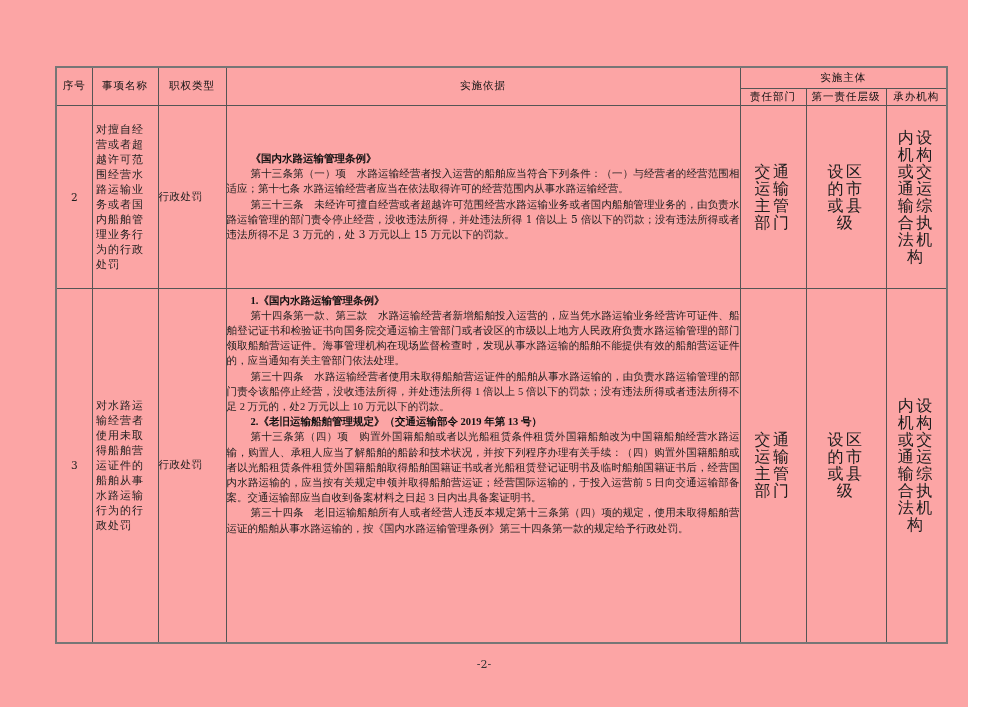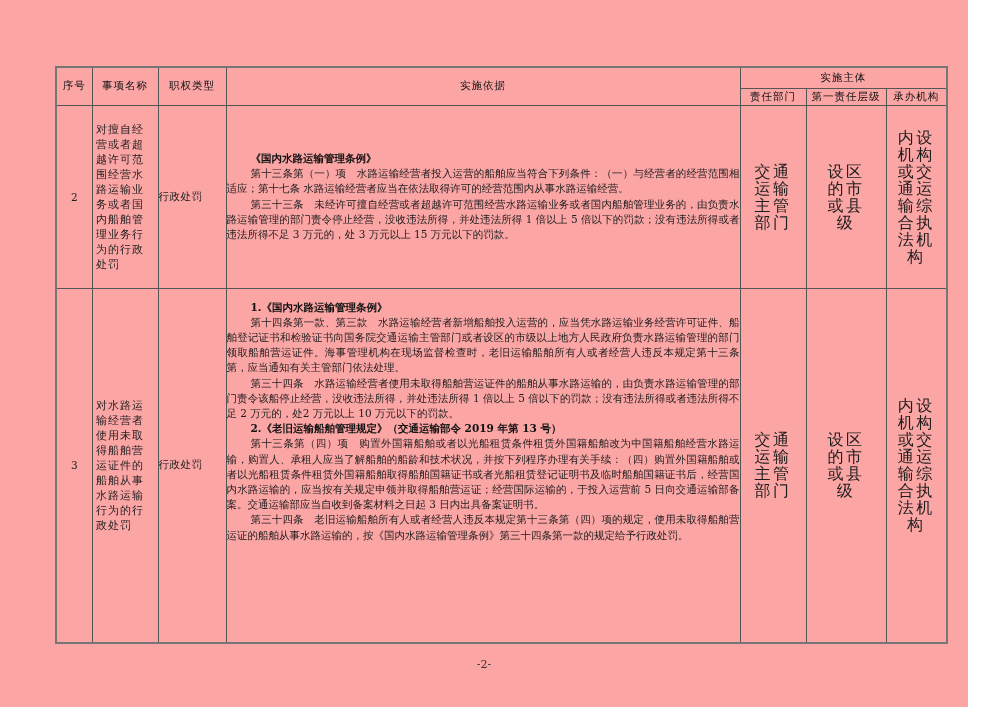--- a/index.html
+++ b/index.html
@@ -44,21 +44,21 @@
     letter-spacing: 1px;
     line-height: 15px;
     font-size: 11px;
   }
   td.power-cell { letter-spacing: 0.5px; margin-left: 37px; }
   td.basis-cell {
     vertical-align: middle;
     padding: 3px 7px 3px 5px;
     margin-left: 20px;
   }
-  td.basis-cell.top { vertical-align: top; padding-top: 11px; }
+  td.basis-cell.top { vertical-align: top; padding-top: 4px; font-family: Liberation Serif, serif; }
   td.basis-cell p {
     margin: 0;
     text-align: justify;
     text-indent: 24px;
     line-height: 15.2px;
     font-size: 10.5px;
   }
   td.basis-cell p.law-title { font-weight: bold; color: #111; }
   td.subject-cell { text-align: center; }
   .subject-text {
@@ -131,21 +131,21 @@
     </tr>
 
     <tr style="height:355px">
       <td class="seq-cell">3</td>
       <td class="item-cell">
         <div class="item-text">对水路运输经营者使用未取得船舶营运证件的船舶从事水路运输行为的行政处罚</div>
       </td>
       <td class="power-cell">行政处罚</td>
       <td class="basis-cell top">
         <p class="law-title">1.《国内水路运输管理条例》</p>
-        <p>第十四条第一款、第三款　水路运输经营者新增船舶投入运营的，应当凭水路运输业务经营许可证件、船舶登记证书和检验证书向国务院交通运输主管部门或者设区的市级以上地方人民政府负责水路运输管理的部门领取船舶营运证件。海事管理机构在现场监督检查时，老旧运输船舶所有人或者经营人违反本规定第十三条第，应当通知有关主管部门依法处理。</p>
+        <p>第十四条第一款、第三款　水路运输经营者新增船舶投入运营的，应当凭水路运输业务经营许可证件、船舶登记证书和检验证书向国务院交通运输主管部门或者设区的市级以上地方人民政府负责水路运输管理的部门领取船舶营运证件。海事管理机构在现场监督检查时，发现从事水路运输的船舶不能提供有效的船舶营运证件的，应当通知有关主管部门依法处理。</p>
         <p>第三十四条　水路运输经营者使用未取得船舶营运证件的船舶从事水路运输的，由负责水路运输管理的部门责令该船停止经营，没收违法所得，并处违法所得 1 倍以上 5 倍以下的罚款；没有违法所得或者违法所得不足 2 万元的，处2 万元以上 10 万元以下的罚款。</p>
         <p class="law-title">2.《老旧运输船舶管理规定》（交通运输部令 2019 年第 13 号）</p>
         <p>第十三条第（四）项　购置外国籍船舶或者以光船租赁条件租赁外国籍船舶改为中国籍船舶经营水路运输，购置人、承租人应当了解船舶的船龄和技术状况，并按下列程序办理有关手续：（四）购置外国籍船舶或者以光船租赁条件租赁外国籍船舶取得船舶国籍证书或者光船租赁登记证明书及临时船舶国籍证书后，经营国内水路运输的，应当按有关规定申领并取得船舶营运证；经营国际运输的，于投入运营前 5 日向交通运输部备案。交通运输部应当自收到备案材料之日起 3 日内出具备案证明书。</p>
         <p>第三十四条　老旧运输船舶所有人或者经营人违反本规定第十三条第（四）项的规定，使用未取得船舶营运证的船舶从事水路运输的，按《国内水路运输管理条例》第三十四条第一款的规定给予行政处罚。</p>
       </td>
       <td class="subject-cell">
         <div class="subject-text">交通运输主管部门</div>
       </td>
       <td class="subject-cell">
         <div class="subject-text">设区的市或县级</div>

